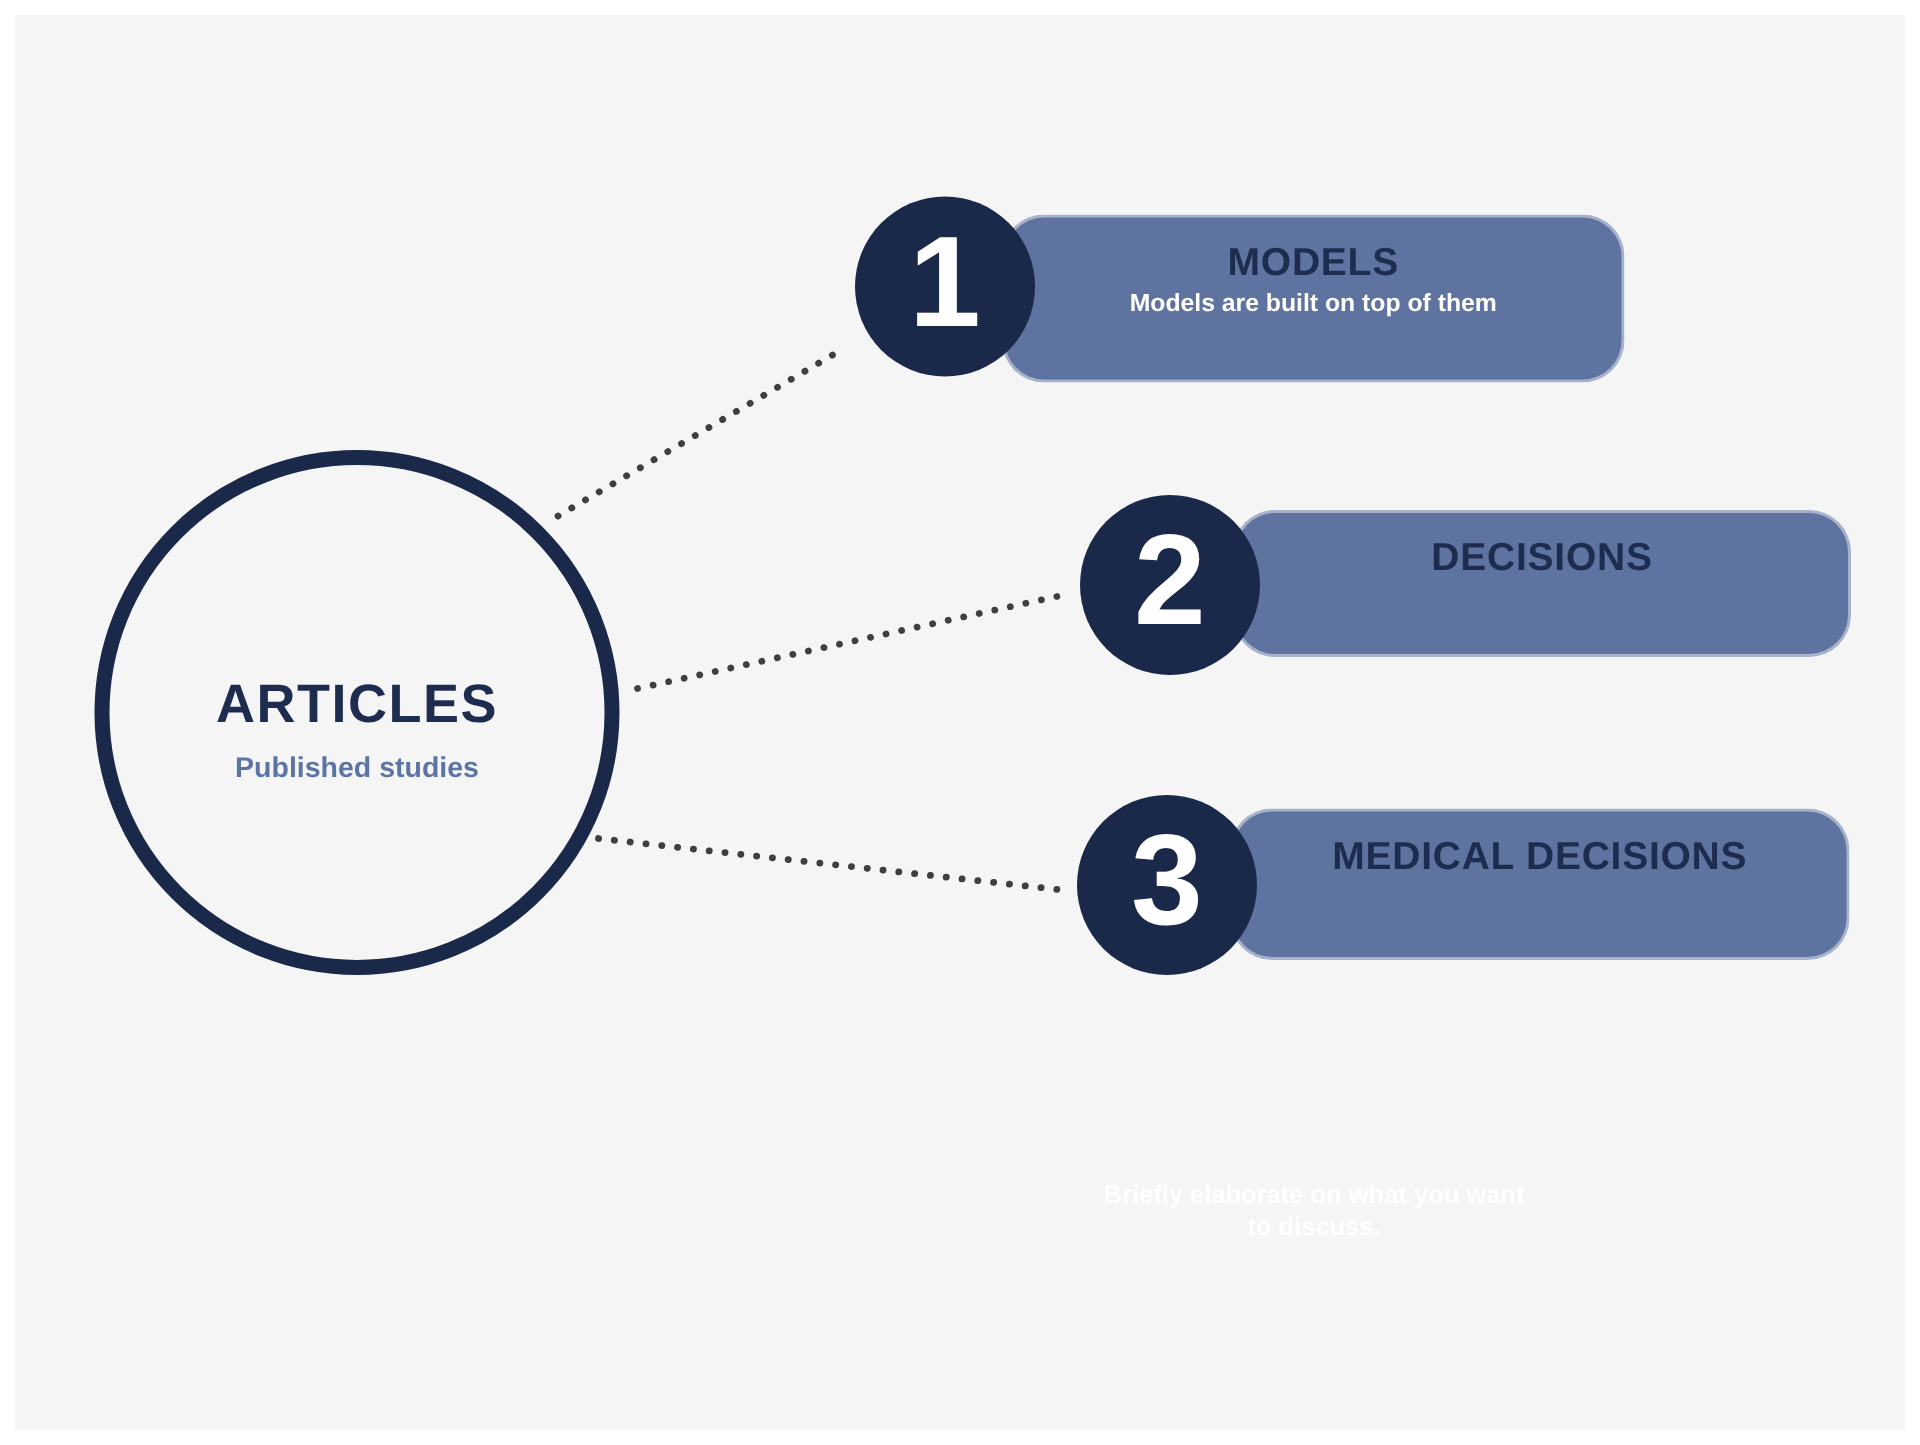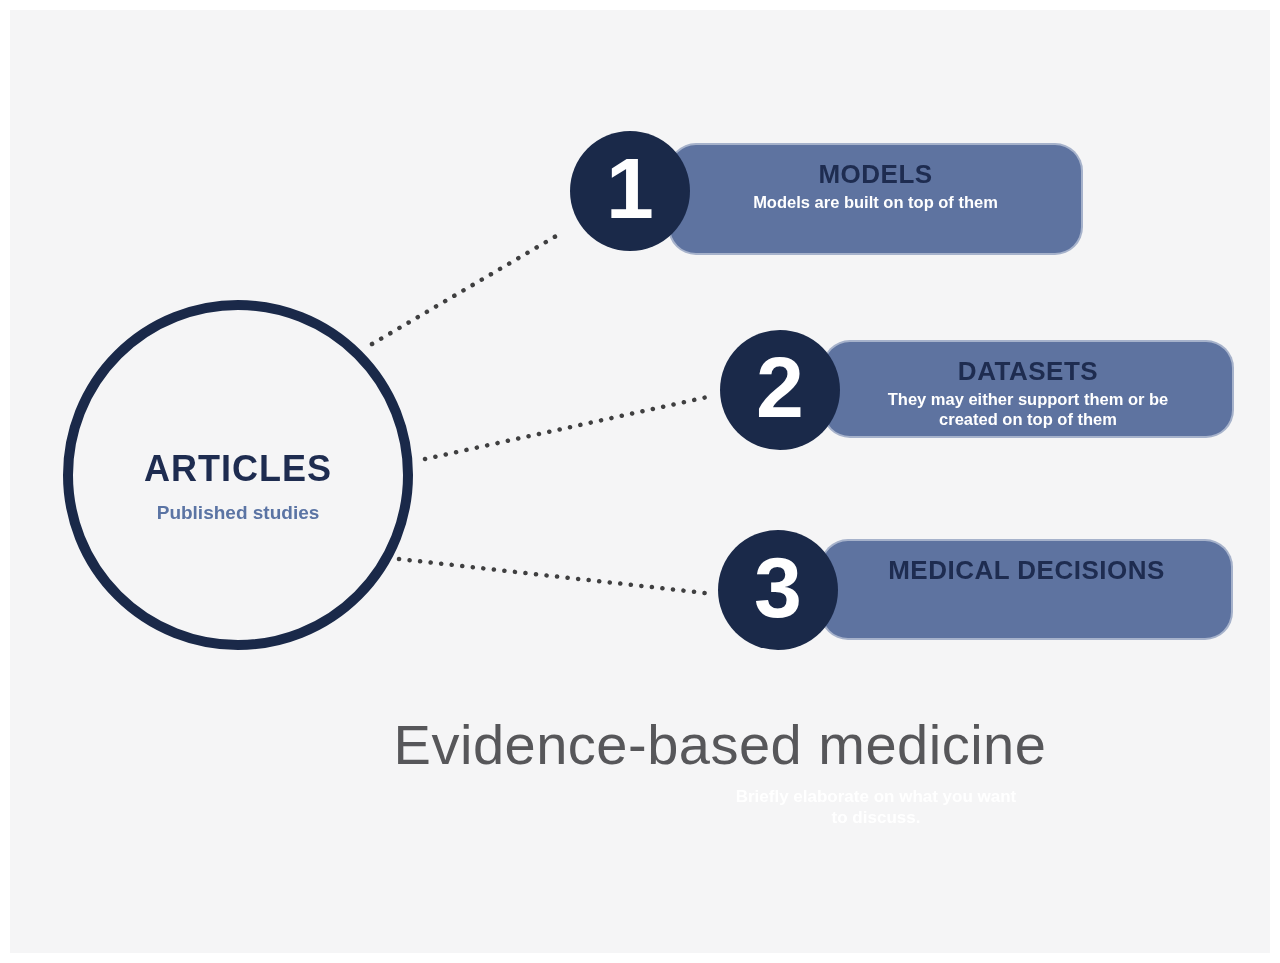--- a/index.html
+++ b/index.html
@@ -143,34 +143,32 @@
         <div class="badge-title">MODELS</div>
         <div class="badge-desc">Models are built on top of them</div>
       </div>
       <div class="num-circle" style="left:560px; top:121px;">
         <span>1</span>
       </div>
     </div>
 
     <div>
       <div class="badge" style="left:812px; top:330px; width:412px; height:98px;">
-        <div class="badge-title">DATASETS</div>
-        <div class="badge-desc">They may either support them or be created on top of them</div>
+        <div class="badge-title">DECISIONS</div>
       </div>
       <div class="num-circle" style="left:710px; top:320px;">
         <span>2</span>
       </div>
     </div>
 
     <div>
       <div class="badge" style="left:810px; top:529px; width:413px; height:101px;">
         <div class="badge-title">MEDICAL DECISIONS</div>
       </div>
       <div class="num-circle" style="left:708px; top:520px;">
         <span>3</span>
       </div>
     </div>
 
-    <div class="footer-title">Evidence-based medicine</div>
     <div class="footer-subtitle">Briefly elaborate on what you want to discuss.</div>
 
   </div>
 </div>
 
 </body></html>

